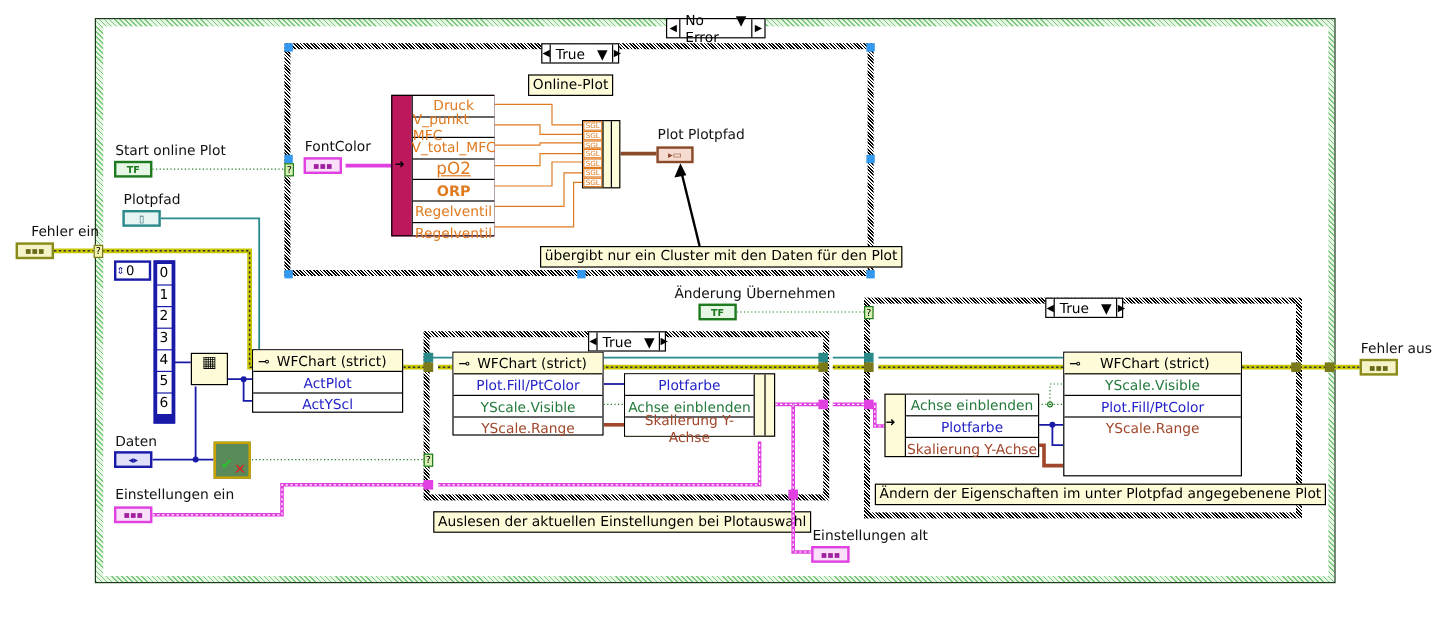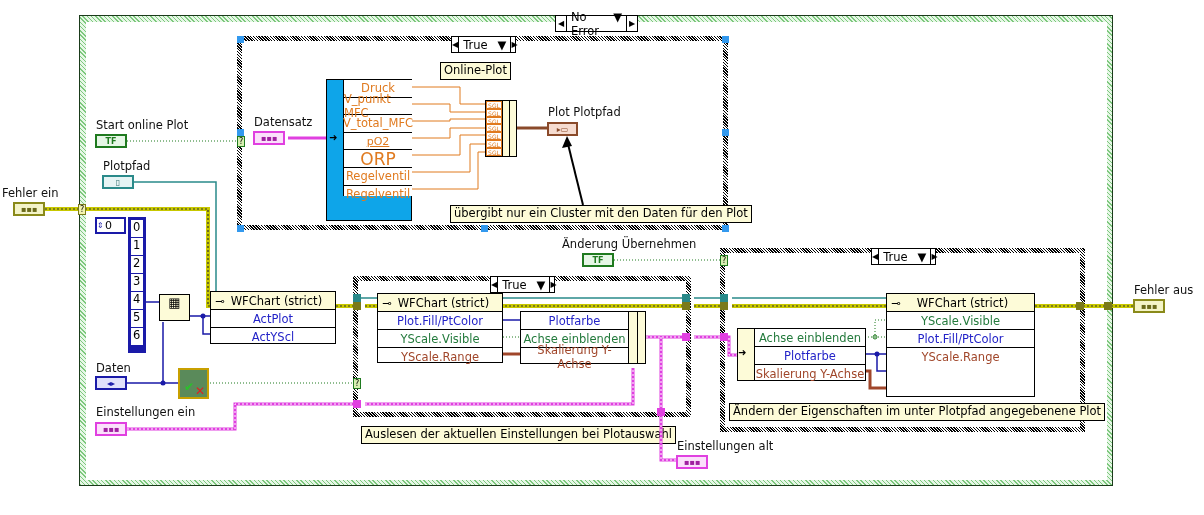--- a/index.html
+++ b/index.html
@@ -144,57 +144,57 @@
 <div class="tunnel" style="left:1104px;top:302px;background:#7a7a1a;"></div>
 <div class="tunnel" style="left:353px;top:400px;background:#e040e0;"></div>
 <div class="tunnel" style="left:682px;top:333px;background:#e040e0;"></div>
 <div class="tunnel" style="left:720px;top:333px;background:#e040e0;"></div>
 <div class="tunnel" style="left:657px;top:408px;background:#e040e0;"></div>
 <div class="abs" style="left:237px;top:136px;width:8px;height:11px;background:#d6f0b0;border:1px solid #1f7a1f;font-size:8px;line-height:9px;text-align:center;">?</div>
 <div class="abs" style="left:78px;top:204px;width:8px;height:11px;background:#f4f4b0;border:1px solid #7a7a1a;font-size:8px;line-height:9px;text-align:center;">?</div>
 <div class="abs" style="left:353px;top:378px;width:8px;height:11px;background:#d6f0b0;border:1px solid #1f7a1f;font-size:8px;line-height:9px;text-align:center;">?</div>
 <div class="abs" style="left:720px;top:255px;width:8px;height:11px;background:#d6f0b0;border:1px solid #1f7a1f;font-size:8px;line-height:9px;text-align:center;">?</div>
 
-<div class="label" style="left:2px;top:186px;">Fehler ein</div>
+<div class="label" style="left:26px;top:186px;">Fehler ein</div>
 <div class="terminal" style="left:13px;top:202px;width:32px;border-color:#8a8a1a;background:#f4f4c8;color:#6a6a1a;">▪▪▪</div>
 
 <div class="label" style="left:96px;top:118px;">Start online Plot</div>
 <div class="terminal" style="left:95px;top:134px;width:32px;border-color:#1f7a1f;background:#e6f7e6;color:#1f7a1f;">TF</div>
 
 <div class="label" style="left:103px;top:159px;">Plotpfad</div>
 <div class="terminal" style="left:102px;top:175px;width:32px;border-color:#2a8a8a;background:#e6f4f4;color:#2a6a6a;">▯</div>
 
-<div class="label" style="left:254px;top:115px;">Datensatz</div>
+<div class="label" style="left:254px;top:115px;">FontColor</div>
 <div class="terminal" style="left:253px;top:131px;width:32px;border-color:#e040e0;background:#fbe0fb;color:#a020a0;">▪▪▪</div>
 
 <div class="label" style="left:548px;top:105px;">Plot Plotpfad</div>
 <div class="terminal" style="left:547px;top:122px;width:31px;border-color:#8a4a2a;background:#f6dcd0;color:#8a4a2a;">▸▭</div>
 
 <div class="label" style="left:96px;top:361px;">Daten</div>
 <div class="terminal" style="left:95px;top:376px;width:32px;border-color:#1a1aa8;background:#e0e0fa;color:#1a1aa8;">◂▸</div>
 
 <div class="label" style="left:96px;top:405px;">Einstellungen ein</div>
 <div class="terminal" style="left:95px;top:422px;width:32px;border-color:#e040e0;background:#fbe0fb;color:#a020a0;">▪▪▪</div>
 
 <div class="label" style="left:562px;top:237px;">Änderung Übernehmen</div>
 <div class="terminal" style="left:582px;top:253px;width:32px;border-color:#1f7a1f;background:#e6f7e6;color:#1f7a1f;">TF</div>
 
 <div class="label" style="left:1134px;top:283px;">Fehler aus</div>
 <div class="terminal" style="left:1133px;top:299px;width:32px;border-color:#8a8a1a;background:#f4f4c8;color:#6a6a1a;">▪▪▪</div>
 
 <div class="label" style="left:677px;top:439px;">Einstellungen alt</div>
 <div class="terminal" style="left:676px;top:455px;width:32px;border-color:#e040e0;background:#fbe0fb;color:#a020a0;">▪▪▪</div>
 
-<div class="node" style="left:326px;top:79px;width:86px;height:142px;background:#0ea5e9;">
+<div class="node" style="left:326px;top:79px;width:86px;height:118px;background:#be185d;">
   <div class="abs" style="left:16px;top:0;width:69px;height:116px;background:#fff;border-left:1px solid #000;" id="unbundle-rows">
       <div class="orange" style="height: 16.6px; border-bottom: 1px solid rgb(0, 0, 0); display: flex; align-items: center; justify-content: center; font-size: 11.5px;">Druck</div>
       <div class="orange" style="height: 16.6px; border-bottom: 1px solid rgb(0, 0, 0); display: flex; align-items: center; justify-content: center; font-size: 11.5px;">V_punkt MFC</div>
       <div class="orange" style="height: 16.6px; border-bottom: 1px solid rgb(0, 0, 0); display: flex; align-items: center; justify-content: center; font-size: 11.5px;">V_total_MFC</div>
-      <div class="orange" style="height: 16.6px; border-bottom: 1px solid rgb(0, 0, 0); display: flex; align-items: center; justify-content: center; font-size: 11px; text-decoration: underline;">pO2</div>
-      <div class="orange" style="height: 16.6px; border-bottom: 1px solid rgb(0, 0, 0); display: flex; align-items: center; justify-content: center; font-size: 17px;">ORP</div>
+      <div class="orange" style="height: 16.6px; border-bottom: 1px solid rgb(0, 0, 0); display: flex; align-items: center; justify-content: center; font-size: 14px; text-decoration: underline;">pO2</div>
+      <div class="orange" style="height: 16.6px; border-bottom: 1px solid rgb(0, 0, 0); display: flex; align-items: center; justify-content: center; font-size: 12px; font-weight: bold;">ORP</div>
       <div class="orange" style="height: 16.6px; border-bottom: 1px solid rgb(0, 0, 0); display: flex; align-items: center; justify-content: center; font-size: 11.5px;">Regelventil</div>
       <div class="orange" style="height: 16.6px; border-bottom: none; display: flex; align-items: center; justify-content: center; font-size: 11.5px;">Regelventil</div>
     </div>
   <div class="abs" style="left:2px;top:52px;font-size:10px;">➜</div>
 </div>
 
 <div class="abs" style="left:485px;top:100px;width:32px;height:57px;background:#fdfbd8;border:1px solid #000;">
   <div id="sgl-col" class="abs" style="left:0;top:0;width:16px;height:55px;">
       <div style="height: 7.8px; font-size: 6px; line-height: 7px; color: rgb(224, 122, 31); border: 1px solid rgb(224, 122, 31); box-sizing: border-box; background: rgb(255, 255, 255); text-align: center;">SGL</div>
       <div style="height: 7.8px; font-size: 6px; line-height: 7px; color: rgb(224, 122, 31); border: 1px solid rgb(224, 122, 31); box-sizing: border-box; background: rgb(255, 255, 255); text-align: center;">SGL</div>

